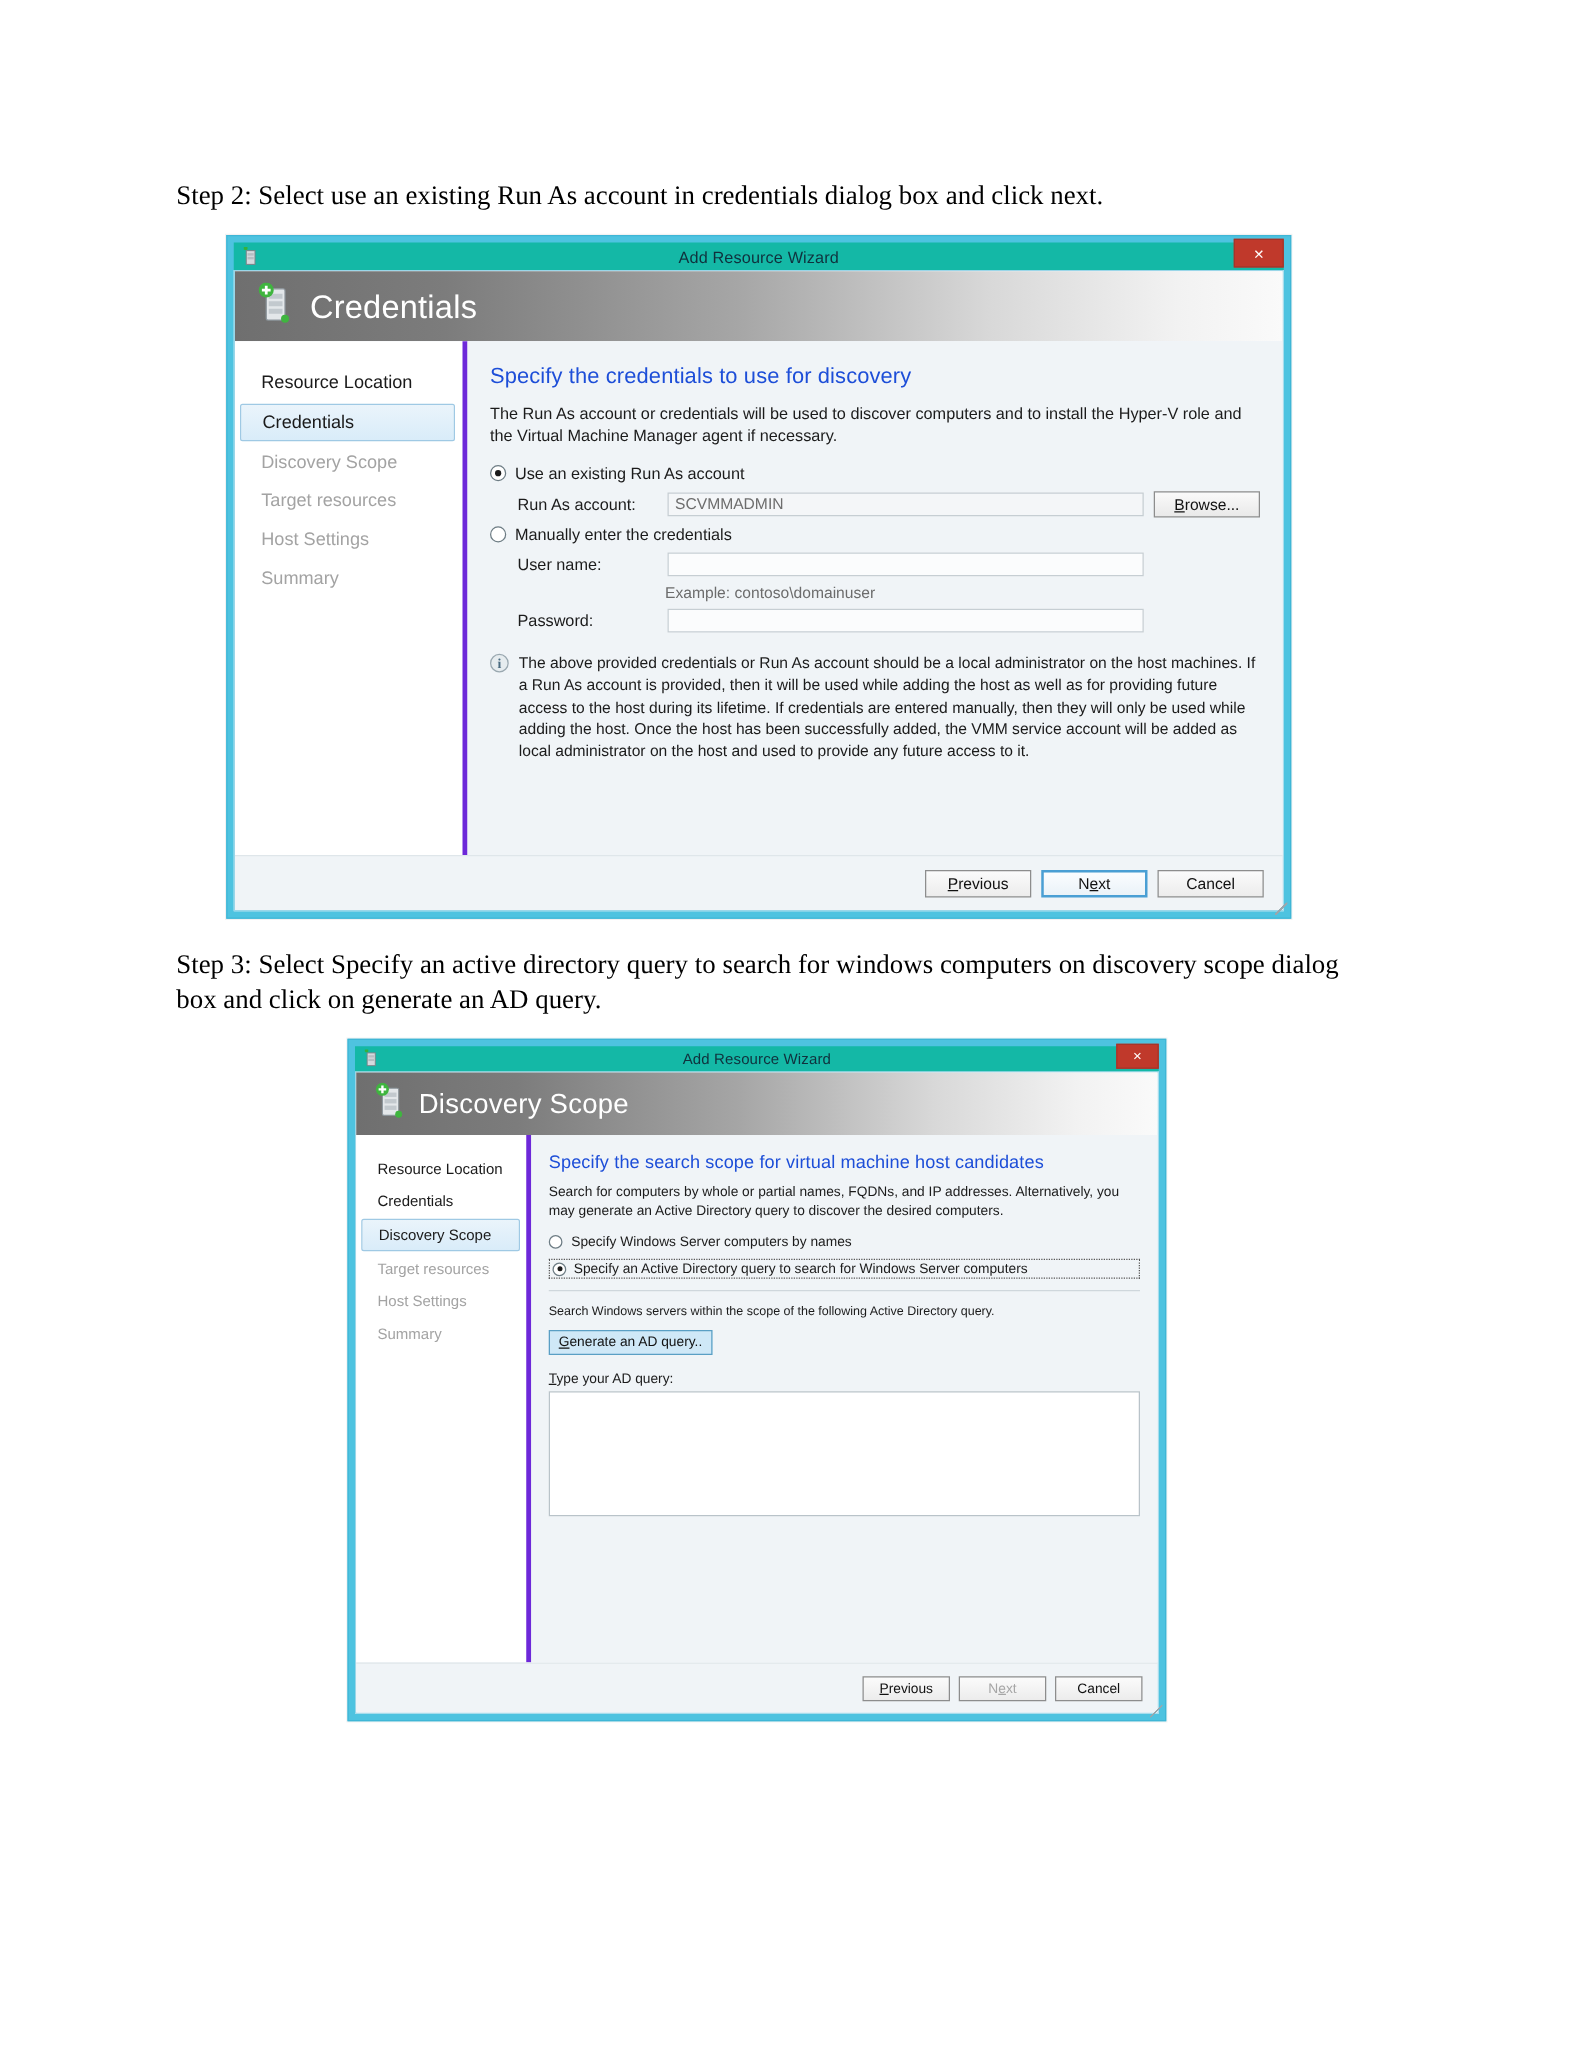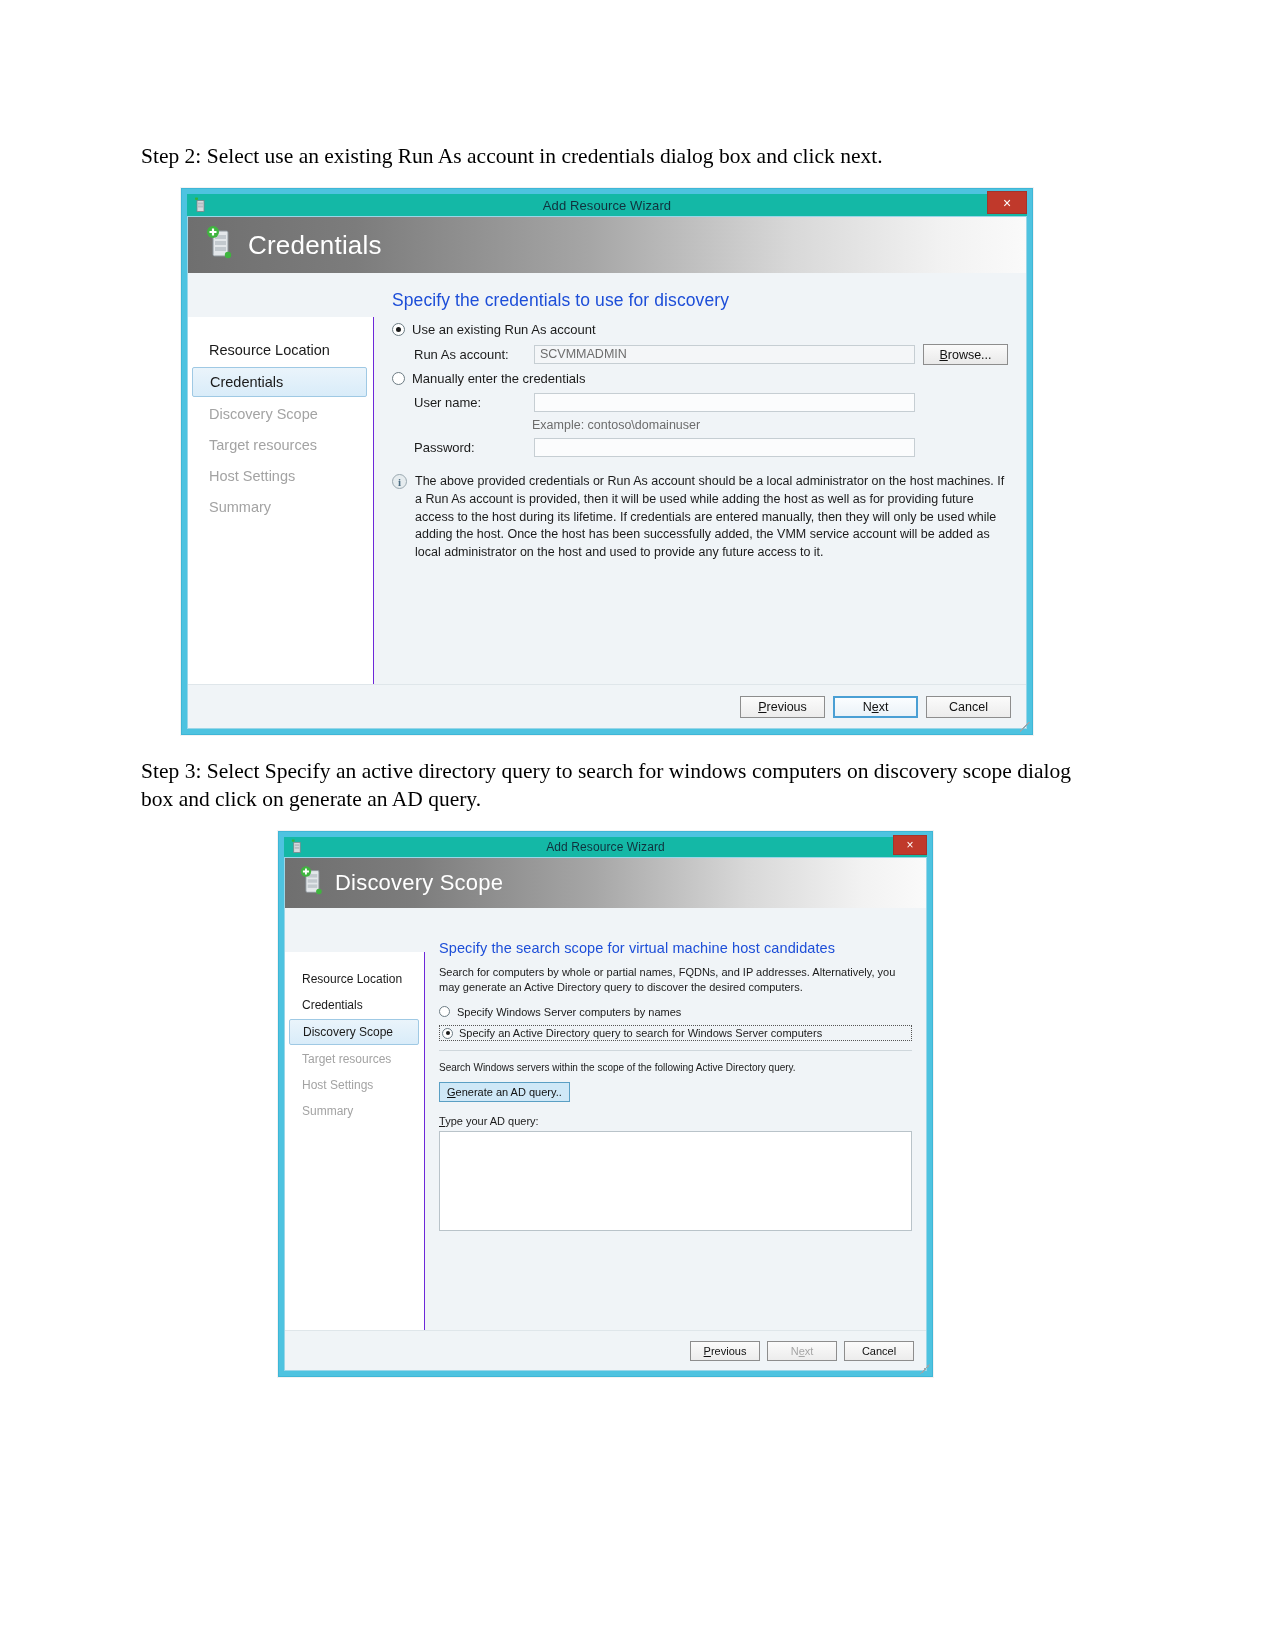--- a/index.html
+++ b/index.html
@@ -98,24 +98,23 @@
 
   
   .srv-icon { display:block; }
 
   .wiz-main { flex: 1; display: flex; min-height: 0; background: #f0f4f7; }
 
   
   .wiz-nav {
     width: 186px;
     background: #ffffff;
-    border-right: 1px solid #6d28d9;
+    border-right: 4px solid #6d28d9;
     padding-top: 16px;
     flex: none;
-    margin-top: 44px;
   }
   #wizard-discovery .wiz-nav { width: 140px; padding-top: 13px; }
   .nav-item {
     font-size: 14.5px;
     font-family: "Liberation Sans", sans-serif;
     color: #9b9b9b;
     padding: 6px 0 6px 17px;
     margin: 3px 6px 3px 4px;
     cursor: pointer;
     white-space: nowrap;
@@ -131,21 +130,21 @@
   }
 
   
   .wiz-content {
     flex: 1;
     background: #f0f4f7;
     padding: 17px 18px 10px 18px;
     min-width: 0;
     position: relative;
   }
-  #wizard-discovery .wiz-content { padding: 32px 14px 8px 14px; }
+  #wizard-discovery .wiz-content { padding: 14px 14px 8px 14px; }
   .content-heading {
     font-size: 17.5px;
     color: #1d4ed8;
     font-family: "Liberation Sans", sans-serif;
     margin-bottom: 11px;
     letter-spacing: .1px;
   }
   #wizard-discovery .content-heading { font-size: 14.5px; margin-bottom: 9px; }
   .content-desc {
     font-size: 13px;
@@ -321,20 +320,21 @@
         <div class="nav-item done">Resource Location</div>
         <div class="nav-item active">Credentials</div>
         <div class="nav-item dim">Discovery Scope</div>
         <div class="nav-item dim">Target resources</div>
         <div class="nav-item dim">Host Settings</div>
         <div class="nav-item dim">Summary</div>
       </div>
 
       <div class="wiz-content">
         <div class="content-heading">Specify the credentials to use for discovery</div>
+        <div class="content-desc">The Run As account or credentials will be used to discover computers and to install the Hyper-V role and the Virtual Machine Manager agent if necessary.</div>
 
         <div class="radio-row">
           <span class="radio checked"></span>
           <span class="radio-label">Use an existing Run As account</span>
         </div>
 
         <div class="field-row">
           <span class="field-label">Run As account:</span>
           <span class="tinput">SCVMMADMIN</span>
           <span class="browse-btn">

